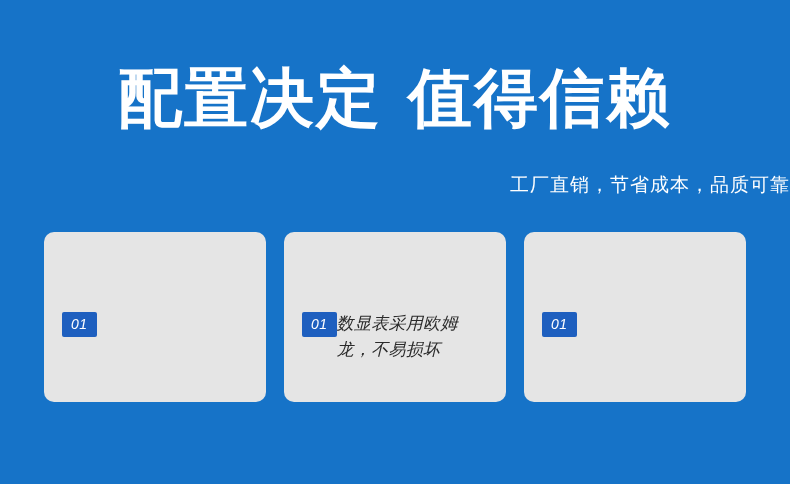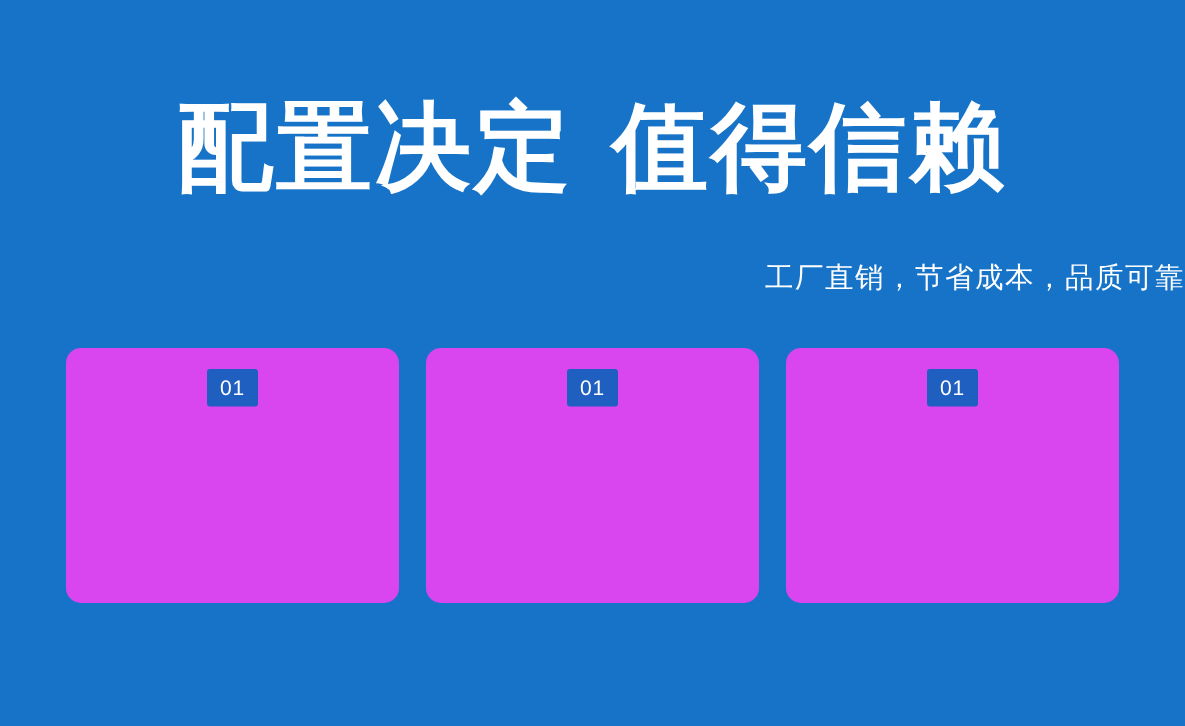--- a/index.html
+++ b/index.html
@@ -46,27 +46,28 @@
   }
   .cards {
     display: flex;
     justify-content: center;
     gap: 18px;
     padding-top: 34px;
   }
   .card {
     width: 222px;
     height: 170px;
-    background: #d946ef;
+    background: #e5e5e5;
     border-radius: 10px;
     box-sizing: border-box;
     padding: 14px 18px 0 18px;
     display: flex;
-    flex-direction: column;
+    flex-direction: row;
     align-items: center;
+    font-style: italic;
   }
   .badge {
     background: #1e5fbf;
     color: #ffffff;
     font-size: 14px;
     font-weight: normal;
     line-height: 1;
     padding: 5px 9px 6px 9px;
     border-radius: 2px;
     letter-spacing: 0.5px;
@@ -91,20 +92,21 @@
   <p class="subhead">工厂直销，节省成本，品质可靠</p>
 
   <div class="cards">
 
     <div class="card">
       <div class="badge">01</div>
     </div>
 
     <div class="card">
       <div class="badge">01</div>
+      <div class="card-text">数显表采用欧姆龙，不易损坏</div>
     </div>
 
     <div class="card">
       <div class="badge">01</div>
     </div>
 
   </div>
 </div>
 
 </body></html>

